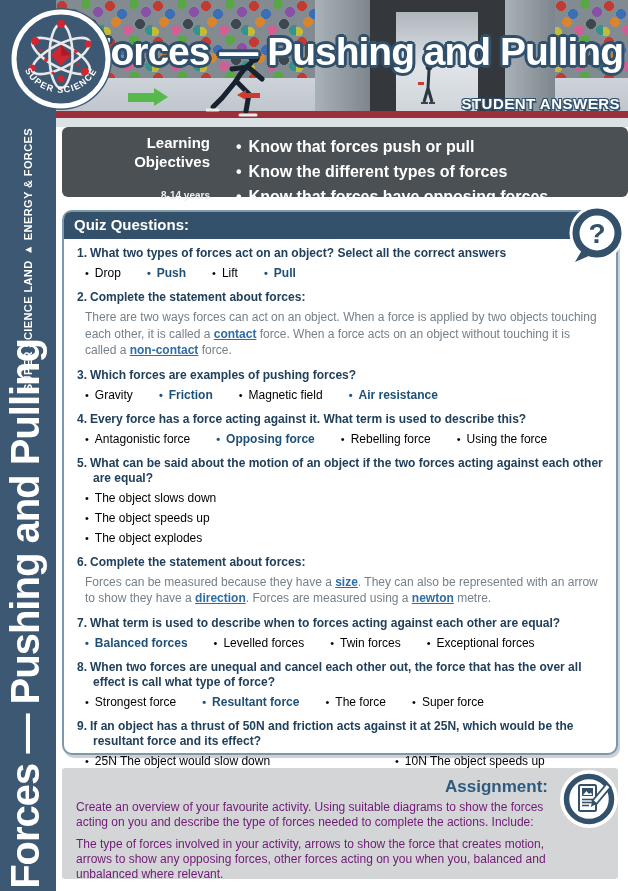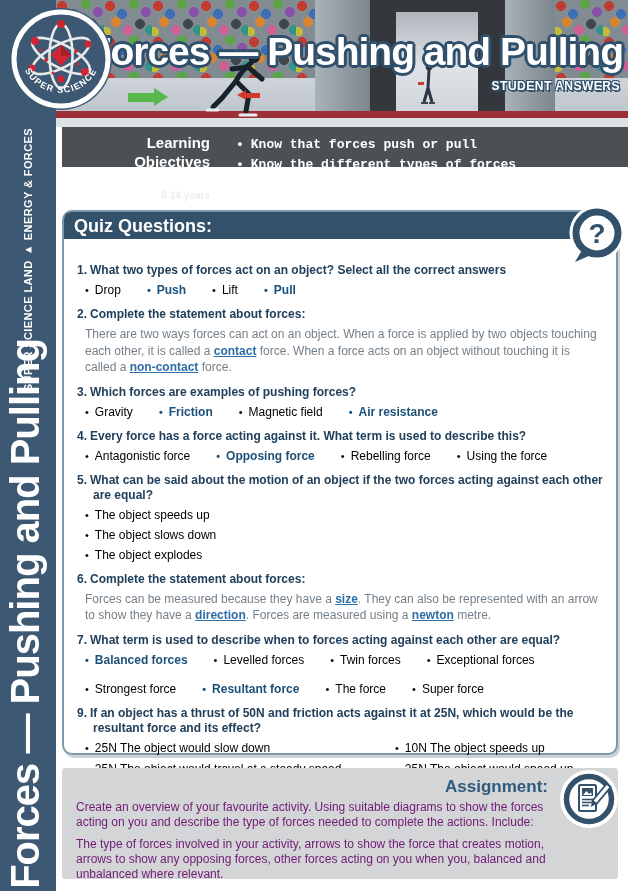--- a/index.html
+++ b/index.html
@@ -45,38 +45,38 @@
   .mini-skater { position:absolute; left:360px; top:62px; }
   .arrow-shaft-green { position:absolute; left:72px; top:93px; width:26px; height:9px; background:#57b94c; }
   .arrow-head-green { position:absolute; left:98px; top:88px; width:0; height:0;
     border-left:14px solid #57b94c; border-top:9.5px solid transparent; border-bottom:9.5px solid transparent; }
   .arrow-shaft-red { position:absolute; left:190px; top:93px; width:14px; height:5px; background:#cf3a2c; }
   .arrow-head-red { position:absolute; left:181px; top:90px; width:0; height:0;
     border-right:9px solid #cf3a2c; border-top:5.5px solid transparent; border-bottom:5.5px solid transparent; }
   .hero-title { position:absolute; right:5px; top:30px; color:#fff; font-size:39px; font-weight:bold; letter-spacing:-1px;
     text-shadow:-2px -2px 0 #30506c, 2px -2px 0 #30506c, -2px 2px 0 #30506c, 2px 2px 0 #30506c,
                  0 3px 0 #30506c, 3px 0 0 #30506c, 0 -3px 0 #30506c, -3px 0 0 #30506c; }
-  .hero-subtitle { position:absolute; right:8px; top:79px; color:#fff; font-size:12px; font-weight:bold; letter-spacing:.5px;
+  .hero-subtitle { position:absolute; right:8px; top:95px; color:#fff; font-size:15px; font-weight:bold; letter-spacing:.5px;
     text-shadow:-1px -1px 0 #30506c, 1px -1px 0 #30506c, -1px 1px 0 #30506c, 1.5px 1.5px 0 #30506c; }
 
   
-  .objectives { position:absolute; left:62px; top:127px; width:566px; height:40px; background:#4b5054; color:#fff; display:flex; }
+  .objectives { position:absolute; left:62px; top:127px; width:566px; height:70px; background:#4b5054; color:#fff; display:flex;border-radius:6px; }
   .obj-left { width:148px; text-align:right; padding-top:7px; }
   .obj-title { font-size:15px; font-weight:bold; line-height:1.25; }
   .obj-age { font-size:10px; font-weight:bold; color:#eceef0; margin-top:18px; }
-  .obj-list { list-style:none; padding:8px 0 0 26px; font-size:13px; font-weight:bold; line-height:1.55;font-family:Liberation Mono, monospace; }
+  .obj-list { list-style:none; padding:8px 0 0 26px; font-size:16px; font-weight:bold; line-height:1.55; }
   .obj-list li::before { content:"•"; margin-right:7px; }
 
   
   .quiz { position:absolute; left:62px; top:210px; width:556px; height:545px; background:#fff;
     border:2px solid #7e98ab; border-radius:10px; box-shadow:2px 3px 0 rgba(140,152,163,.45); }
   .quiz-header { height:27px; background:#33516a; border-radius:7px 7px 0 0; color:#fff;
-    font-size:18px; font-weight:bold; padding:4px 0 0 10px; }
+    font-size:15px; font-weight:bold; padding:4px 0 0 10px; }
   .q-badge { position:absolute; right:-10px; top:-7px; width:58px; height:60px; }
-  .q-list { padding:24px 12px 0 13px; display:flex; flex-direction:column; gap:9px; }
+  .q-list { padding:7px 12px 0 13px; display:flex; flex-direction:column; gap:9px; }
   .q-text { font-size:12px; line-height:15px; font-weight:bold; color:#21405c; padding-left:16px; text-indent:-16px; }
   .q-num { margin-right:3px; }
   .opts { display:flex; gap:26px; margin:5px 0 0 8px; font-size:12px; line-height:15px; }
   .opts.col { flex-direction:column; gap:5px; }
   .opts.grid { display:grid; grid-template-columns:300px auto; row-gap:6px; gap-row:6px; column-gap:10px; }
   .opt { color:#000000; }
   .opt::before { content:"•"; margin-right:6px; font-size:11px; }
   .opt.sel { color:#1d5078; font-weight:bold;text-align:center; }
   .statement { margin:4px 0 0 8px; font-size:12px; line-height:16.5px; color:#75808a; }
   .ans { color:#2e6da6; font-weight:bold; text-decoration:underline; }
@@ -242,22 +242,22 @@
         <span class="opt">Rebelling force</span>
         <span class="opt">Using the force</span>
       </div>
     </div>
 
     <div class="question">
       <div class="q-text">
         <span class="q-num">5.</span><span>What can be said about the motion of an object if the two forces acting against each other are equal?</span>
       </div>
       <div class="opts col">
+        <span class="opt">The object slows down</span>
         <span class="opt">The object speeds up</span>
-        <span class="opt">The object slows down</span>
         <span class="opt">The object explodes</span>
       </div>
     </div>
 
     <div class="question">
       <div class="q-text">
         <span class="q-num">6.</span><span>Complete the statement about forces:</span>
       </div>
       <p class="statement"><span>Forces can be measured because they have a </span><span class="ans">size</span><span>. They can also be represented with an arrow to show they have a </span><span class="ans">direction</span><span>. Forces are measured using a </span><span class="ans">newton</span><span> metre.</span></p>
     </div>
@@ -268,20 +268,23 @@
       </div>
       <div class="opts">
         <span class="opt sel">Balanced forces</span>
         <span class="opt">Levelled forces</span>
         <span class="opt">Twin forces</span>
         <span class="opt">Exceptional forces</span>
       </div>
     </div>
 
     <div class="question">
+      <div class="q-text">
+        <span class="q-num">8.</span><span>When two forces are unequal and cancel each other out, the force that has the over all effect is call what type of force?</span>
+      </div>
       <div class="opts">
         <span class="opt">Strongest force</span>
         <span class="opt sel">Resultant force</span>
         <span class="opt">The force</span>
         <span class="opt">Super force</span>
       </div>
     </div>
 
     <div class="question">
       <div class="q-text">

